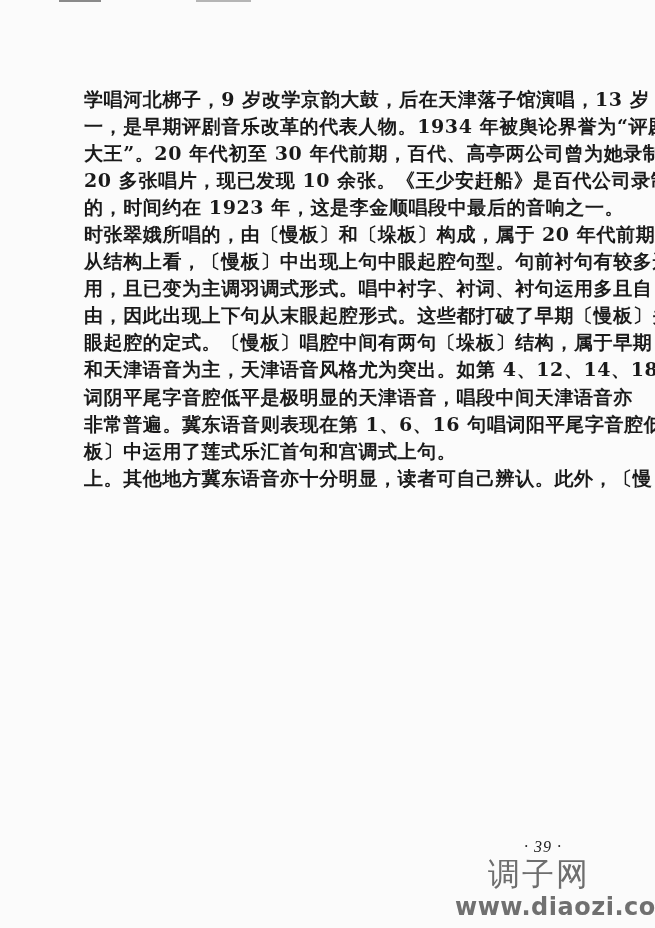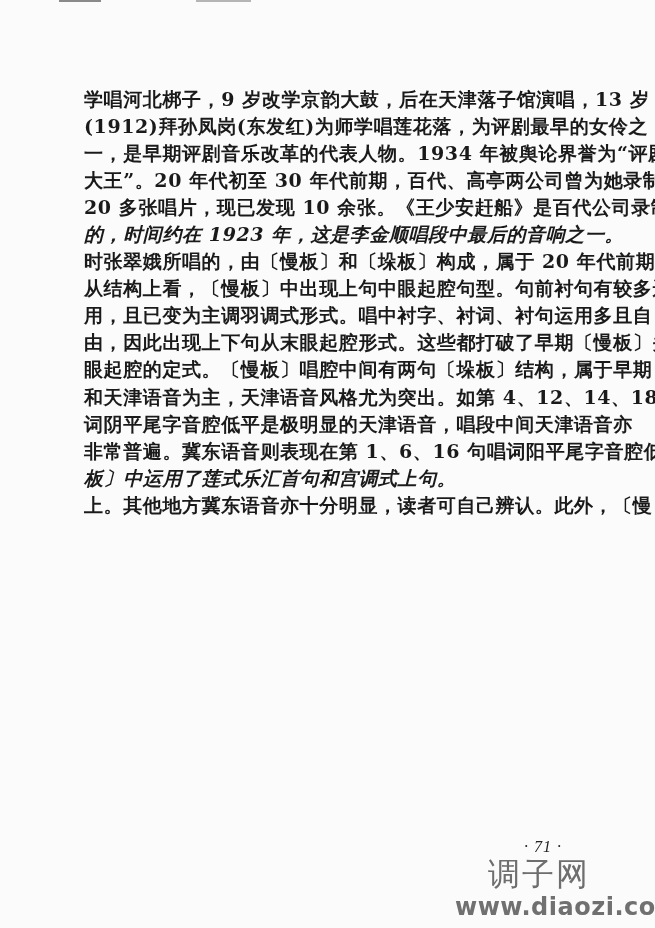--- a/index.html
+++ b/index.html
@@ -34,21 +34,21 @@
       letter-spacing: 0.6px;
       font-weight: bold;
     }
     .line {
       display: block;
       white-space: nowrap;
       text-align: justify;
       text-align-last: justify;
       height: 27.05px;
     }
-    .line.last { text-align-last: left; font-style: italic; }
+    .line.last { text-align-last: left; }
     .line.indent { padding-left: 46px; }
     .page-number {
       position: absolute;
       left: 524px;
       top: 838px;
       font-family: "Liberation Serif", serif;
       font-style: italic;
       font-size: 16px;
       color: #222;
       letter-spacing: 1px;
@@ -75,33 +75,32 @@
     }
   </style>
 </head>
 <body>
 
 <div class="top-bar left"></div>
 <div class="top-bar right"></div>
 
 <div class="text-block">
   <span class="line">学唱河北梆子，9 岁改学京韵大鼓，后在天津落子馆演唱，13 岁</span>
-  <span class="line">(1912)拜孙凤岗(东发红)为师学唱莲花落，为评剧最早的女伶之</span>
   <span class="line">一，是早期评剧音乐改革的代表人物。1934 年被舆论界誉为“评剧</span>
   <span class="line">大王”。20 年代初至 30 年代前期，百代、高亭两公司曾为她录制过</span>
   <span class="line">20 多张唱片，现已发现 10 余张。《王少安赶船》是百代公司录制</span>
   <span class="line last">的，时间约在 1923 年，这是李金顺唱段中最后的音响之一。</span>
   <span class="line">时张翠娥所唱的，由〔慢板〕和〔垛板〕构成，属于 20 年代前期类型。</span>
   <span class="line">从结构上看，〔慢板〕中出现上句中眼起腔句型。句前衬句有较多运</span>
   <span class="line">用，且已变为主调羽调式形式。唱中衬字、衬词、衬句运用多且自</span>
   <span class="line">由，因此出现上下句从末眼起腔形式。这些都打破了早期〔慢板〕头</span>
   <span class="line">眼起腔的定式。〔慢板〕唱腔中间有两句〔垛板〕结构，属于早期〔慢</span>
   <span class="line">和天津语音为主，天津语音风格尤为突出。如第 4、12、14、18 句唱</span>
   <span class="line">词阴平尾字音腔低平是极明显的天津语音，唱段中间天津语音亦</span>
   <span class="line">非常普遍。冀东语音则表现在第 1、6、16 句唱词阳平尾字音腔低平</span>
   <span class="line last">板〕中运用了莲式乐汇首句和宫调式上句。</span>
   <span class="line">上。其他地方冀东语音亦十分明显，读者可自己辨认。此外，〔慢</span>
 </div>
 
-<div class="page-number">· 71 ·</div>
+<div class="page-number">· 39 ·</div>
 
 <div class="watermark-cn">调子网</div>
 <div class="watermark-url">www.diaozi.com</div>
 
 </body></html>

